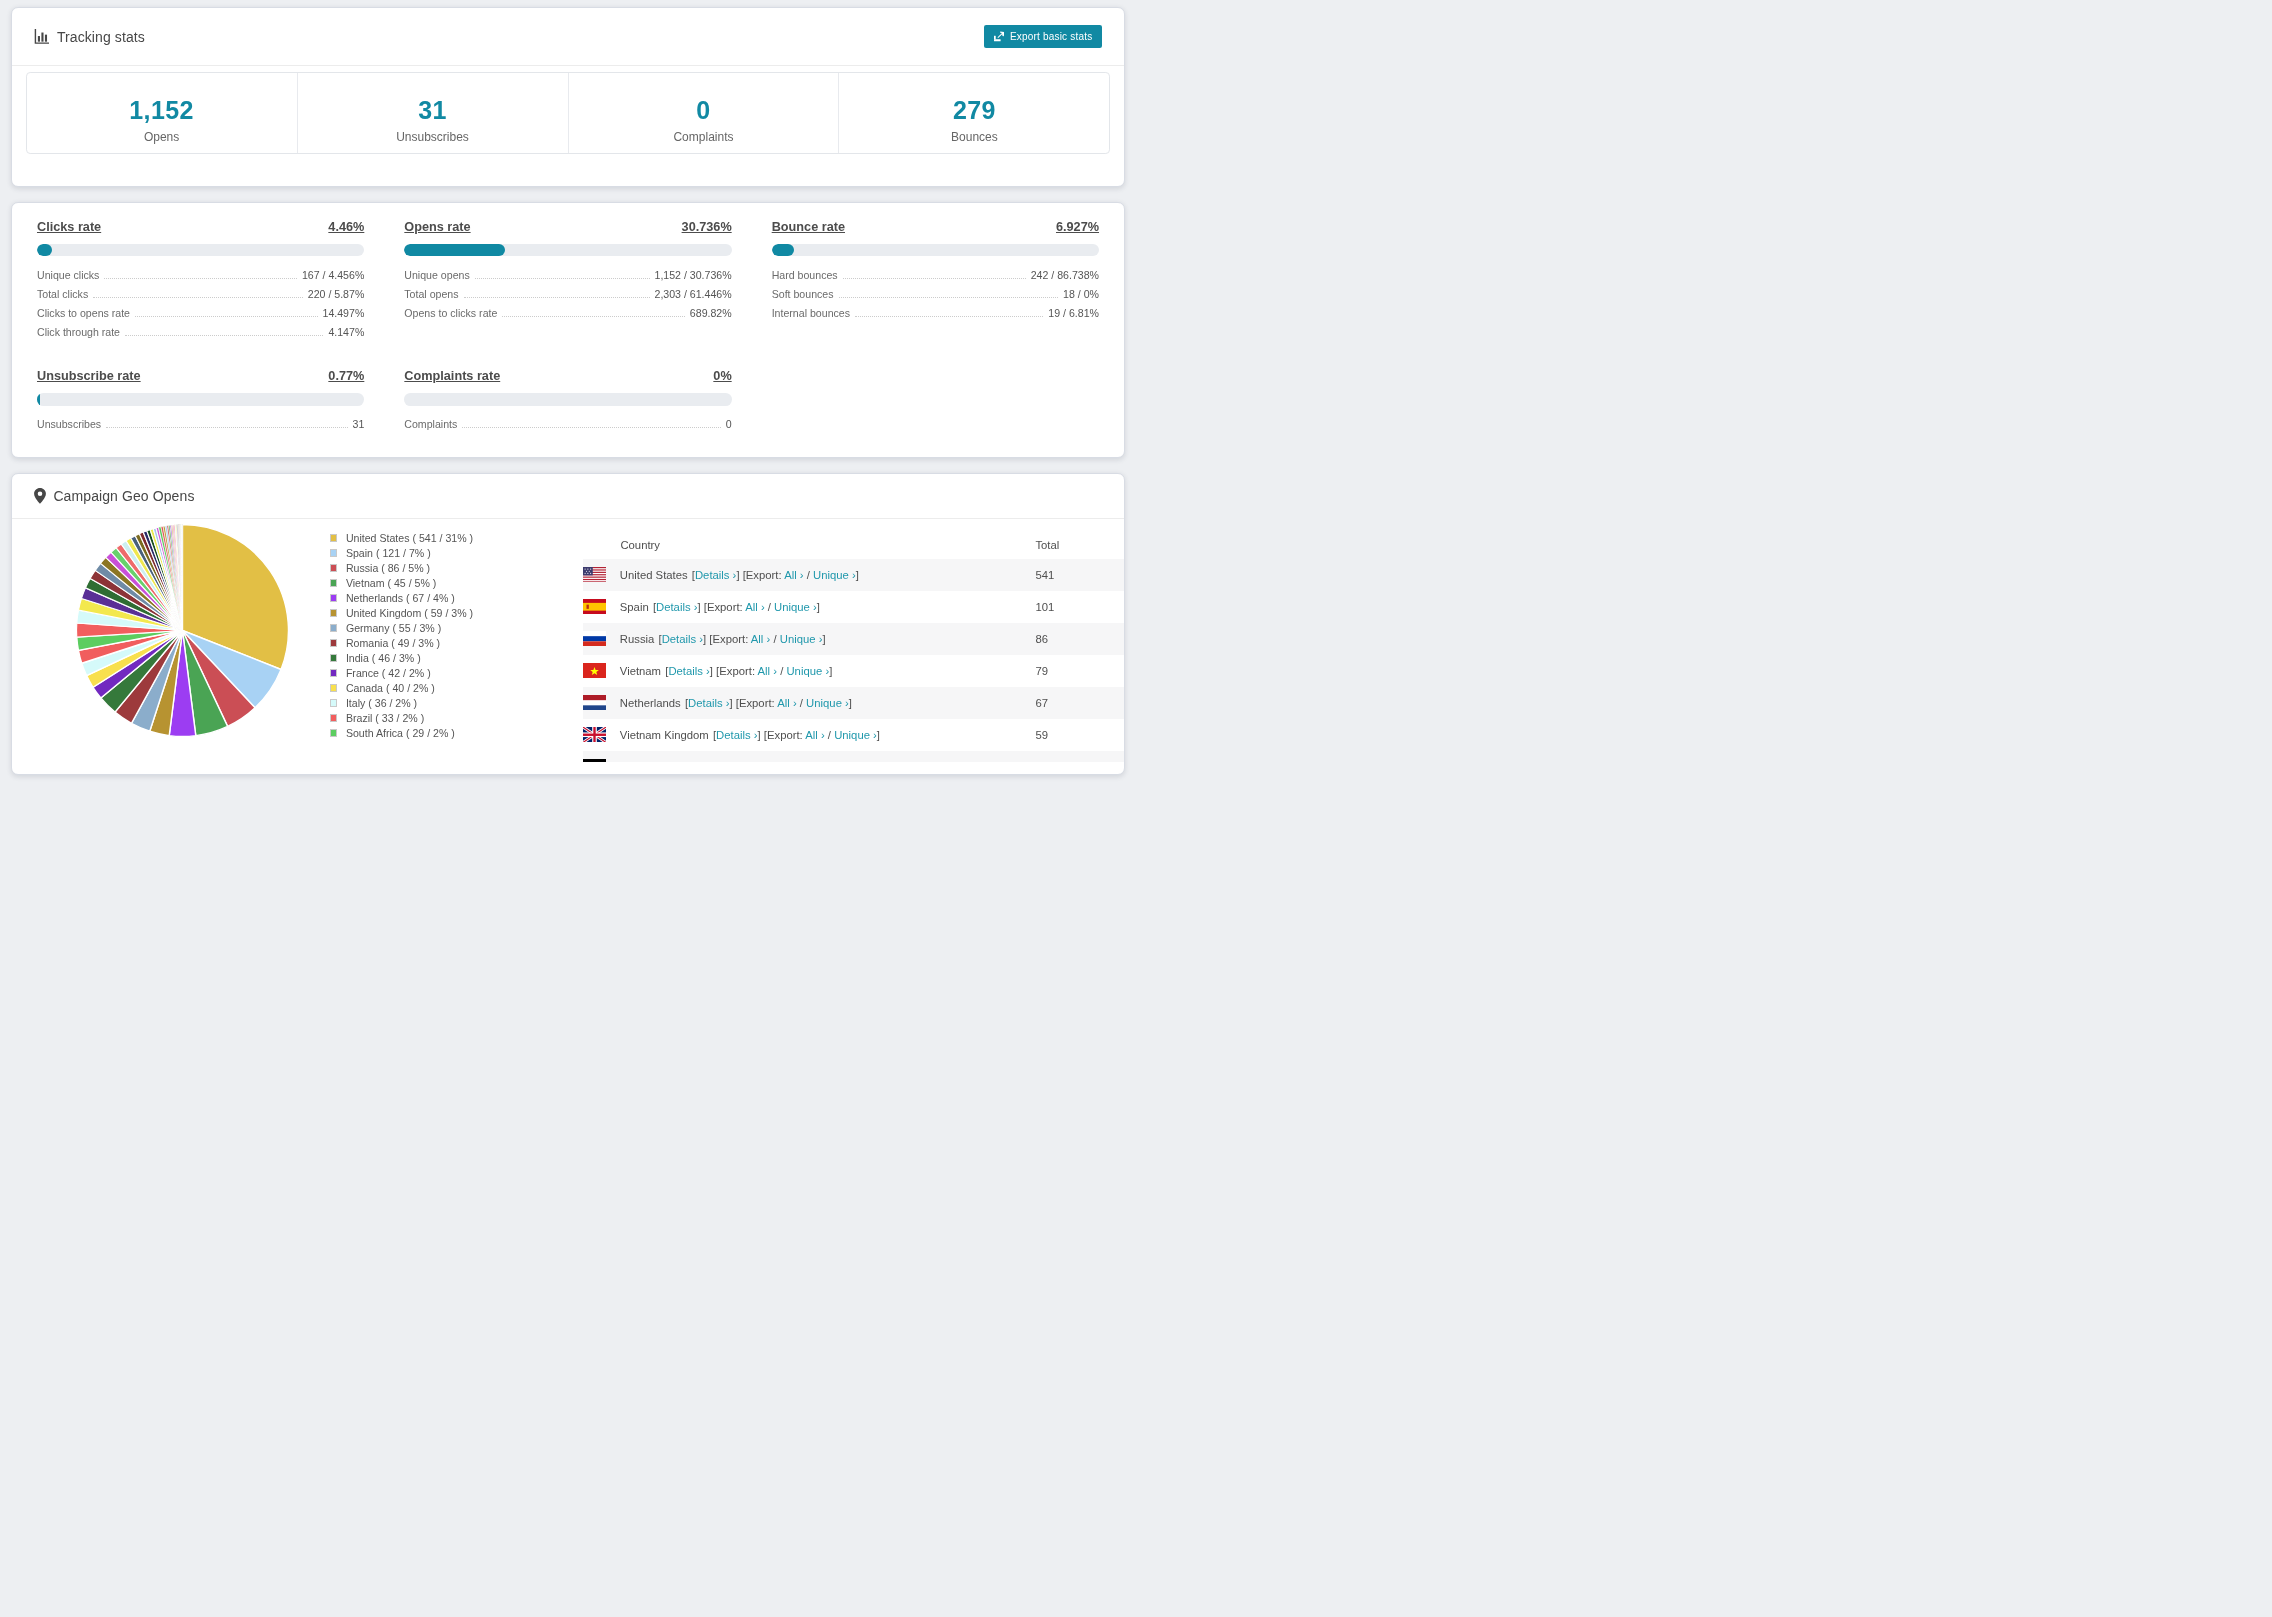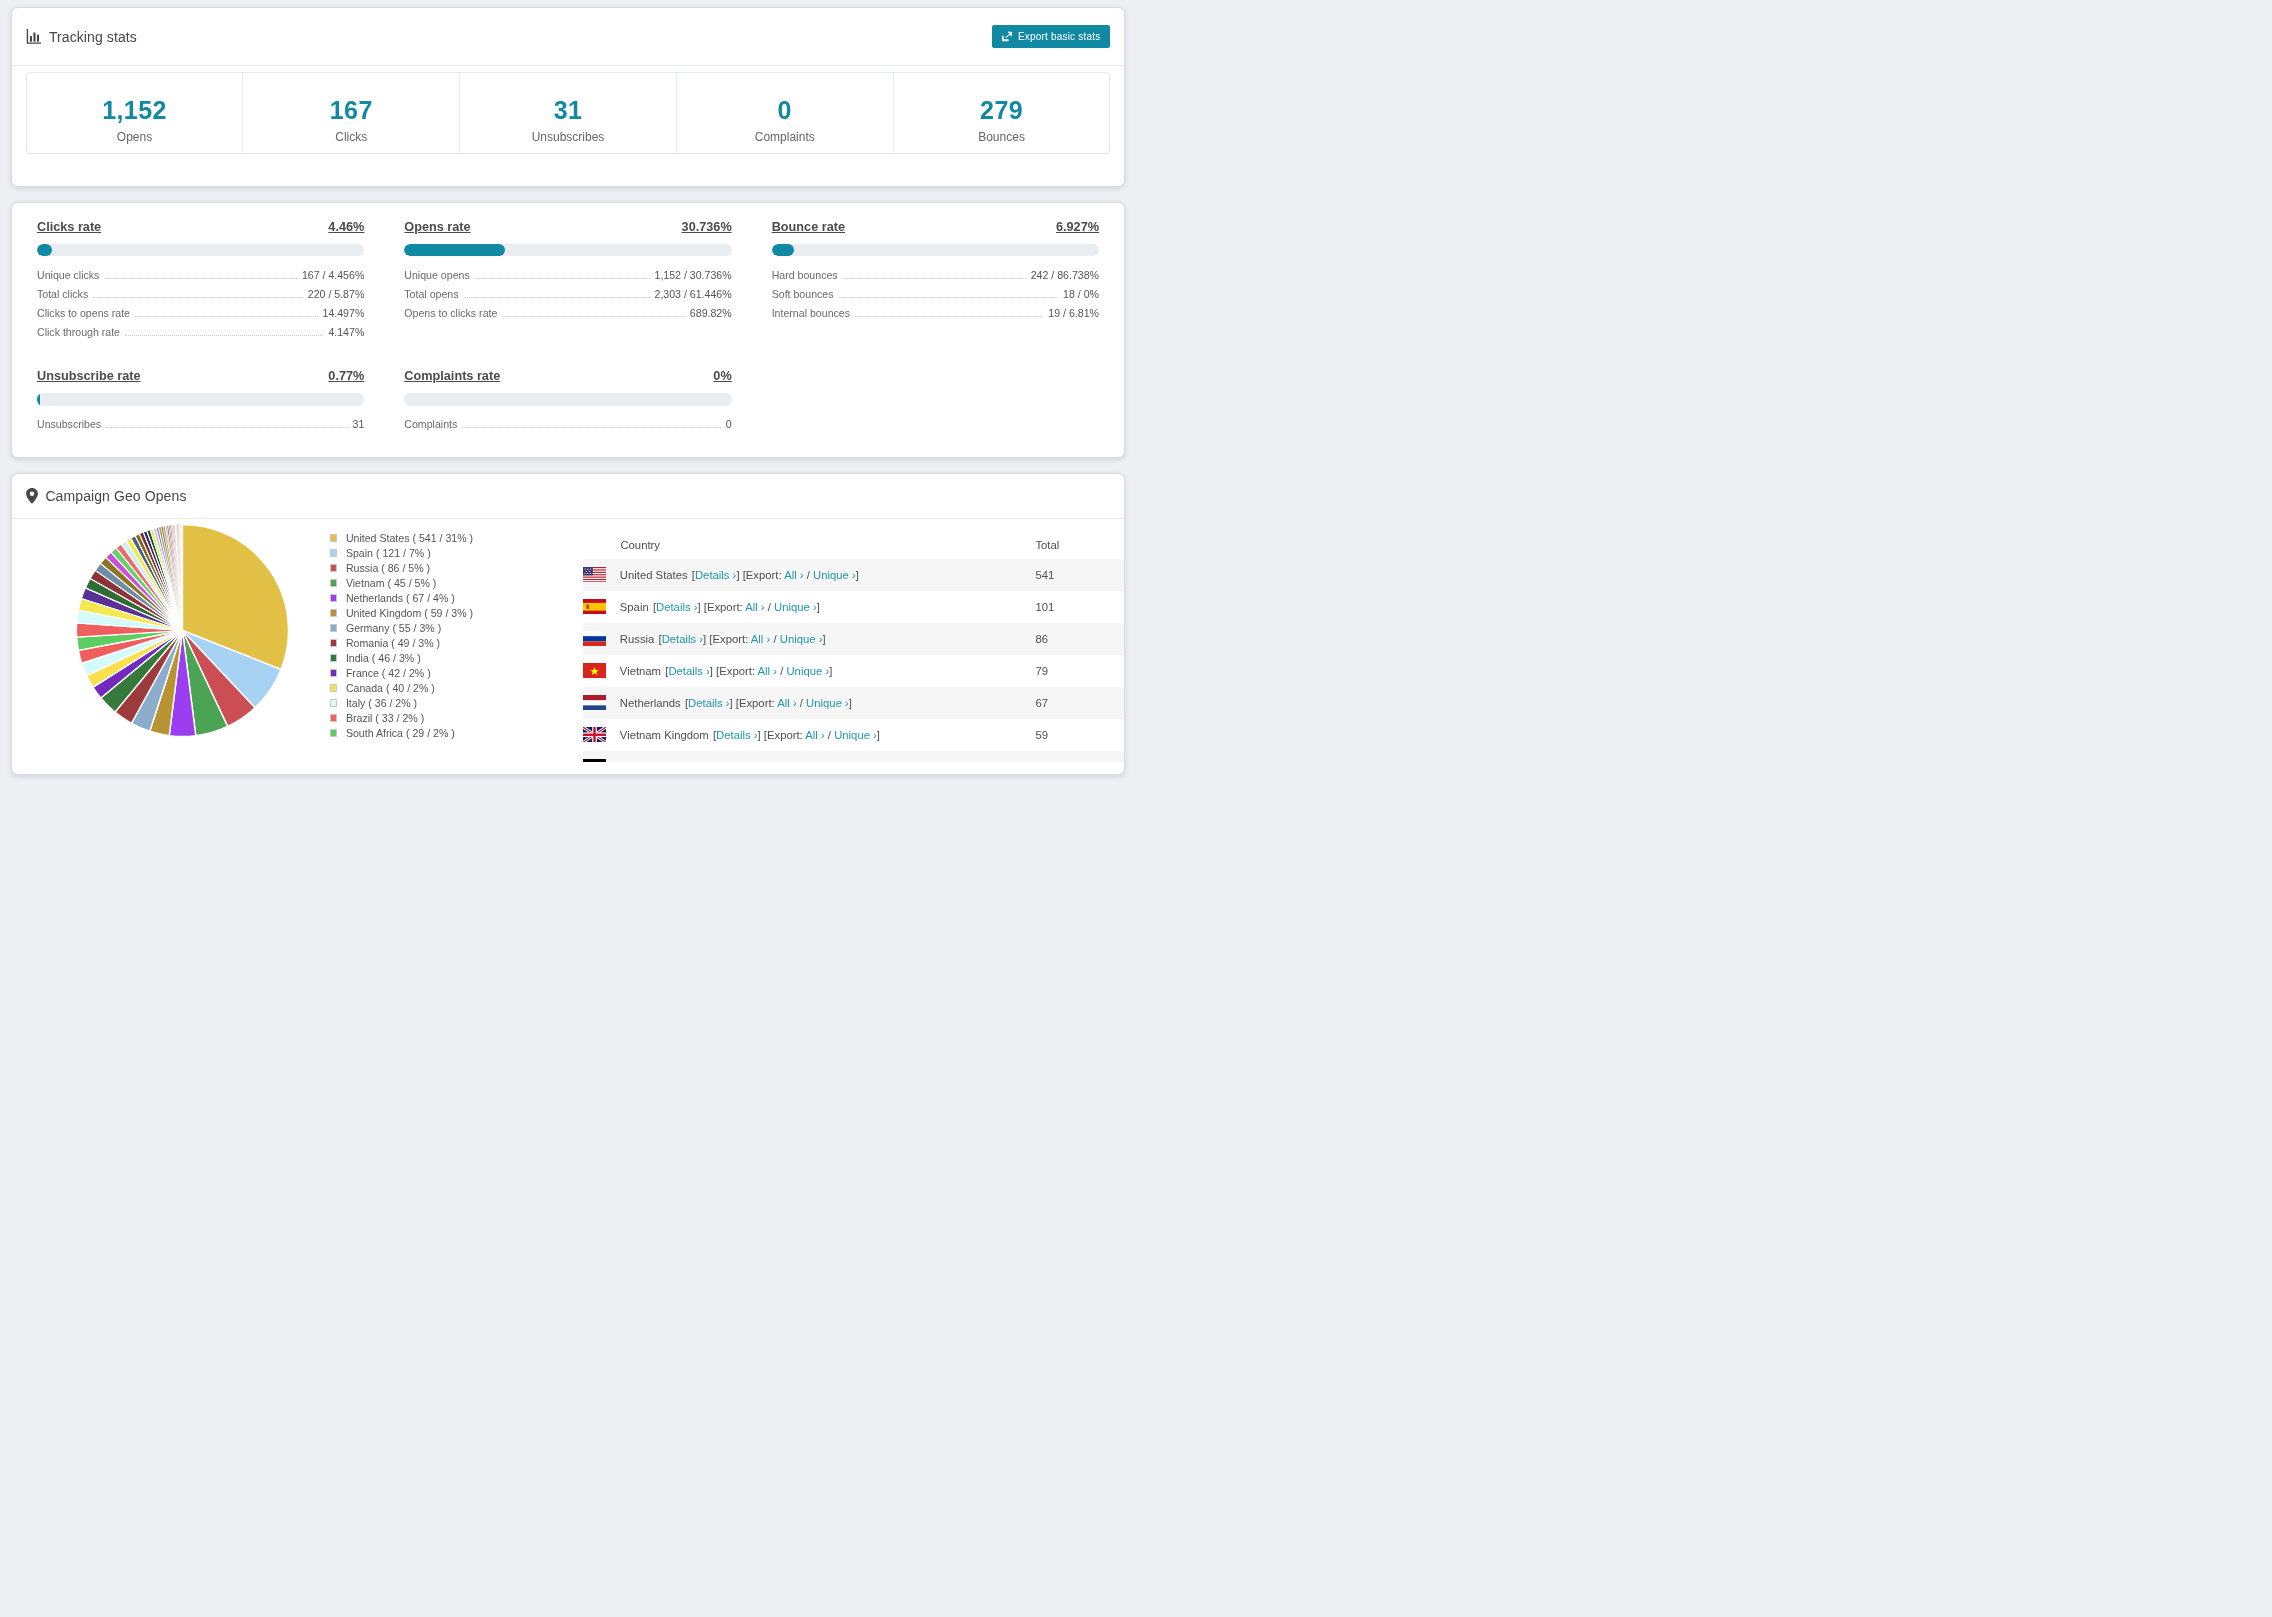--- a/index.html
+++ b/index.html
@@ -14,21 +14,21 @@
     background:#fff;
     border:0.7px solid #d8dce4;
     border-radius:7px;
     box-shadow:0 1.4px 5.6px rgba(40,50,70,.13);
   }
   .card + .card { margin-top:15px; }
 
   
   .card-header {
     display:flex; align-items:center;
-    padding:0 14px;
+    padding:0 22px;
     border-bottom:0.7px solid #ececec;
   }
   .card-stats .card-header { height:58px; }
   .card-geo .card-header { height:45px; }
   .card-title {
     font-size:14px; font-weight:500; color:#474747; letter-spacing:0.1px;
   }
   .hicon { display:inline-flex; margin-right:7.8px; color:#474747; }
   .btn-export {
     margin-left:auto;
@@ -139,24 +139,20 @@
             </svg>
         </span>
         <span>Export basic stats</span>
       </button>
     </div>
     <div class="stats-wrap">
       <div class="stats-box" id="stats-box">
           <div class="stat-col">
             <div class="stat-value">1,152</div>
             <div class="stat-label">Opens</div>
-          </div>
-          <div class="stat-col">
-            <div class="stat-value">167</div>
-            <div class="stat-label">Clicks</div>
           </div>
           <div class="stat-col">
             <div class="stat-value">31</div>
             <div class="stat-label">Unsubscribes</div>
           </div>
           <div class="stat-col">
             <div class="stat-value">0</div>
             <div class="stat-label">Complaints</div>
           </div>
           <div class="stat-col">

